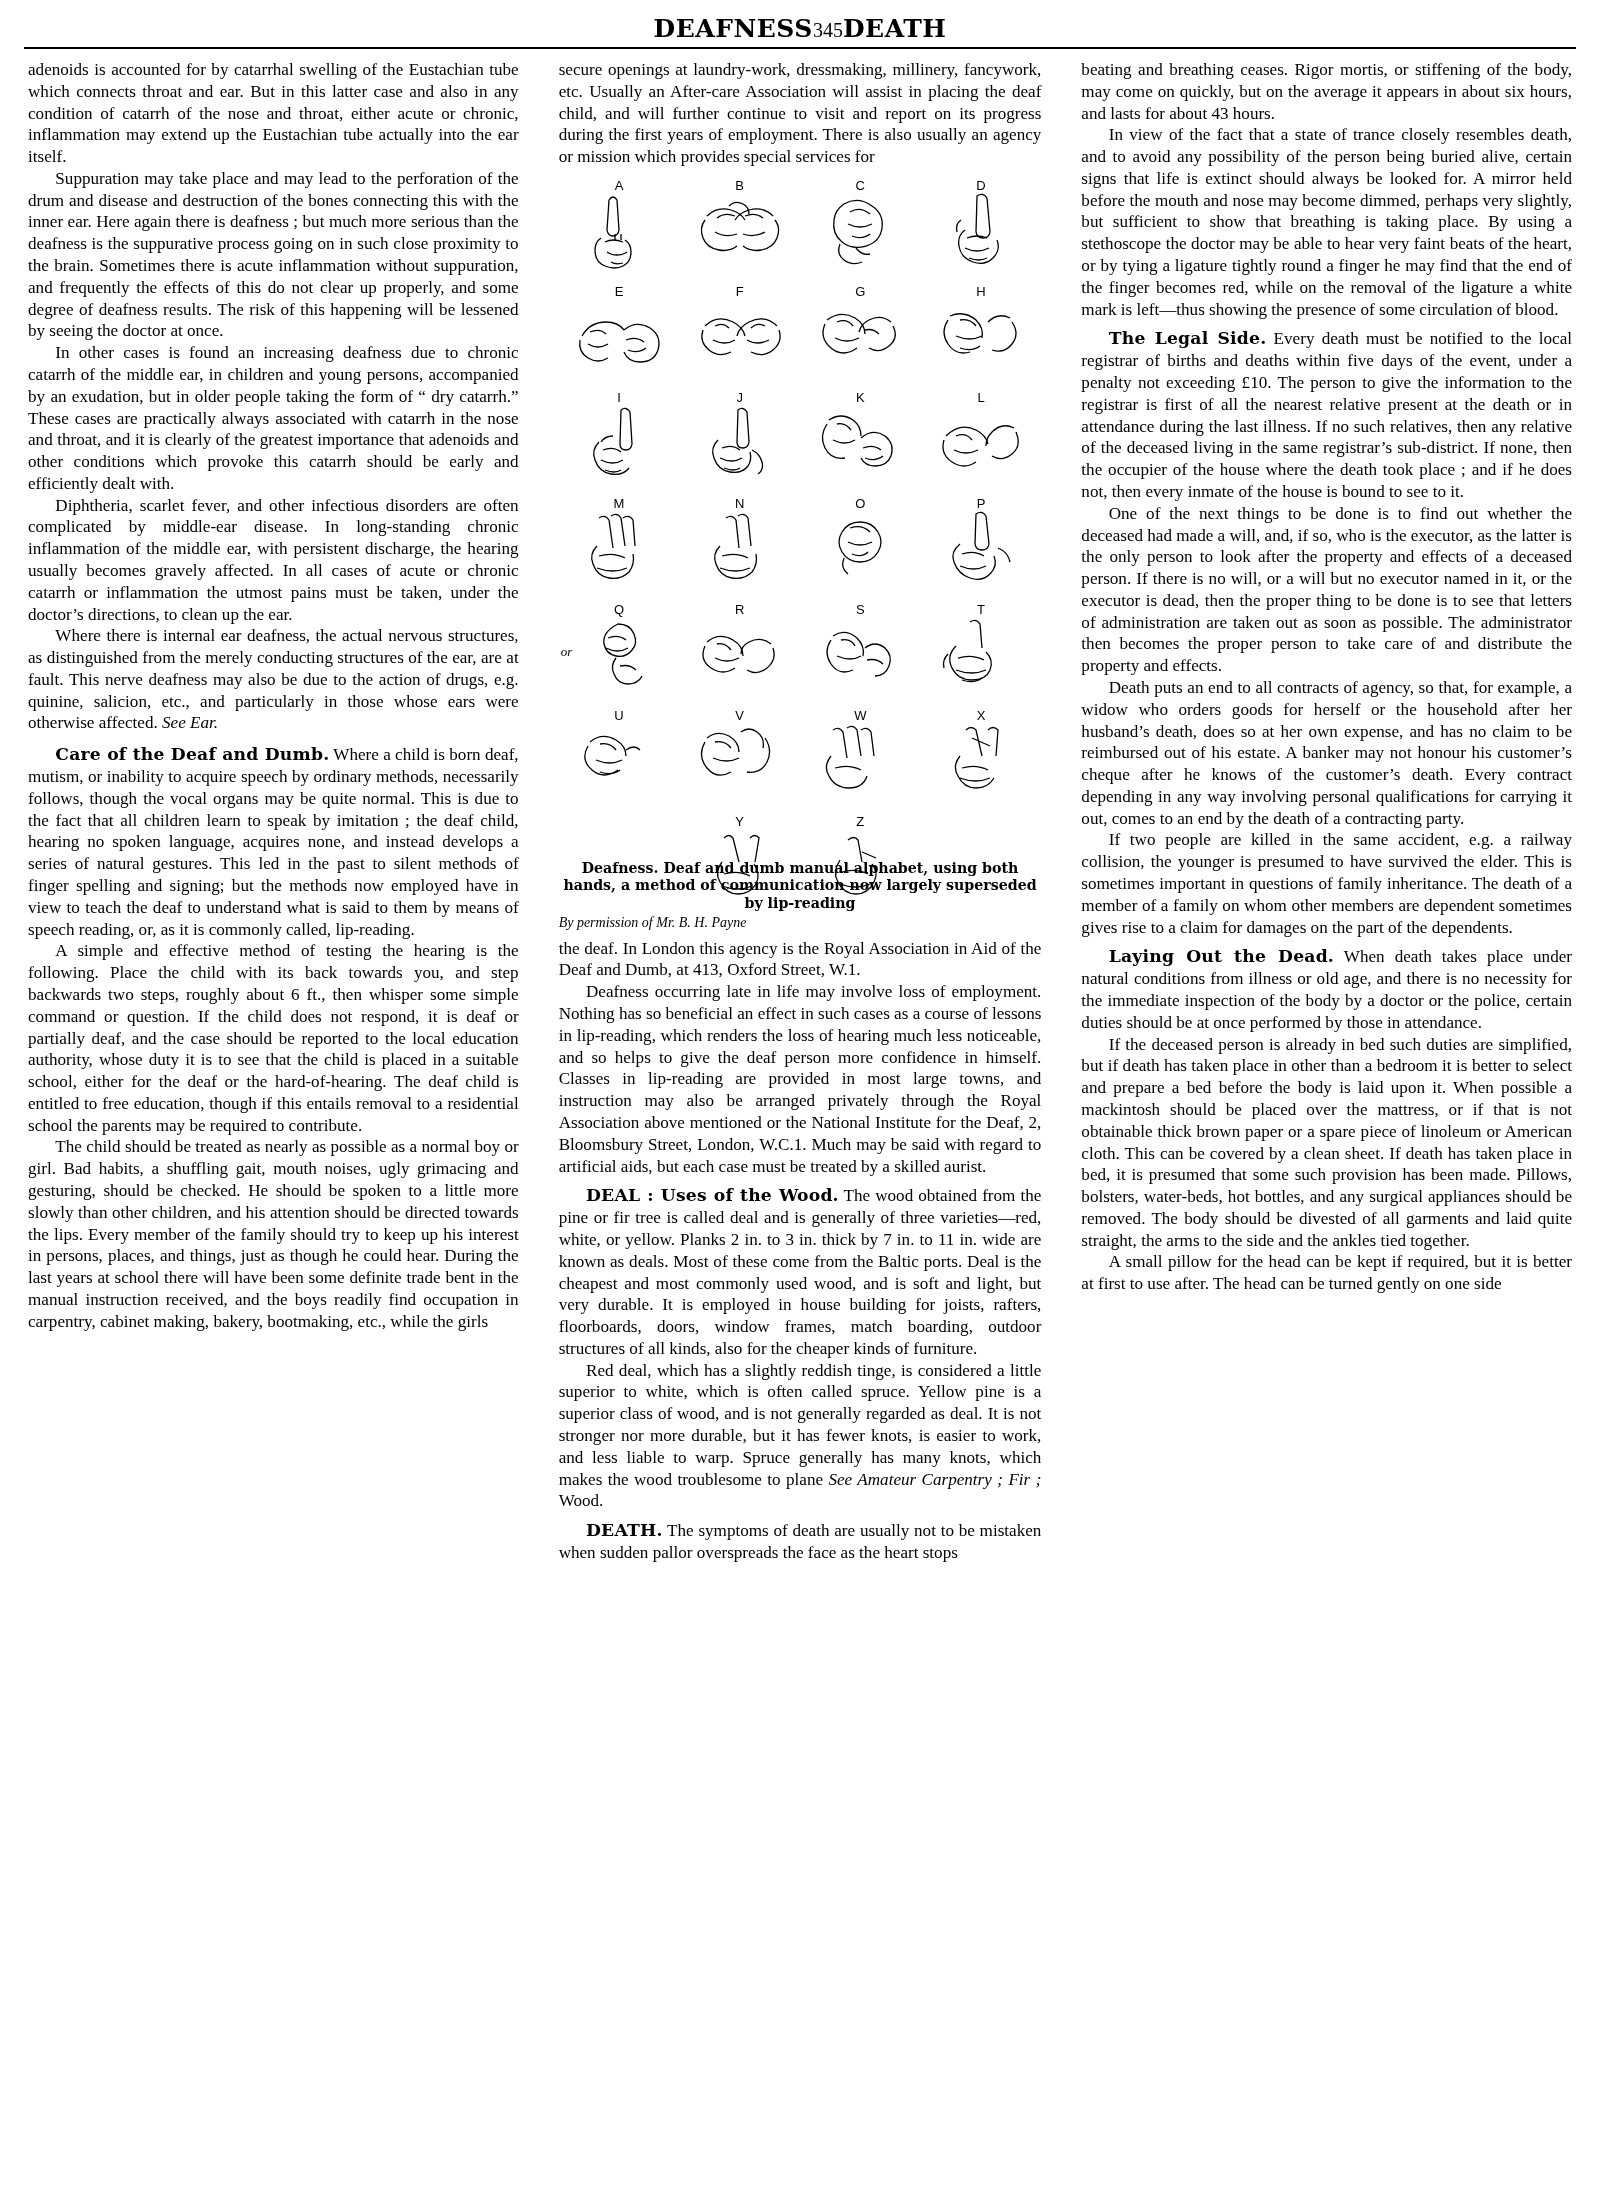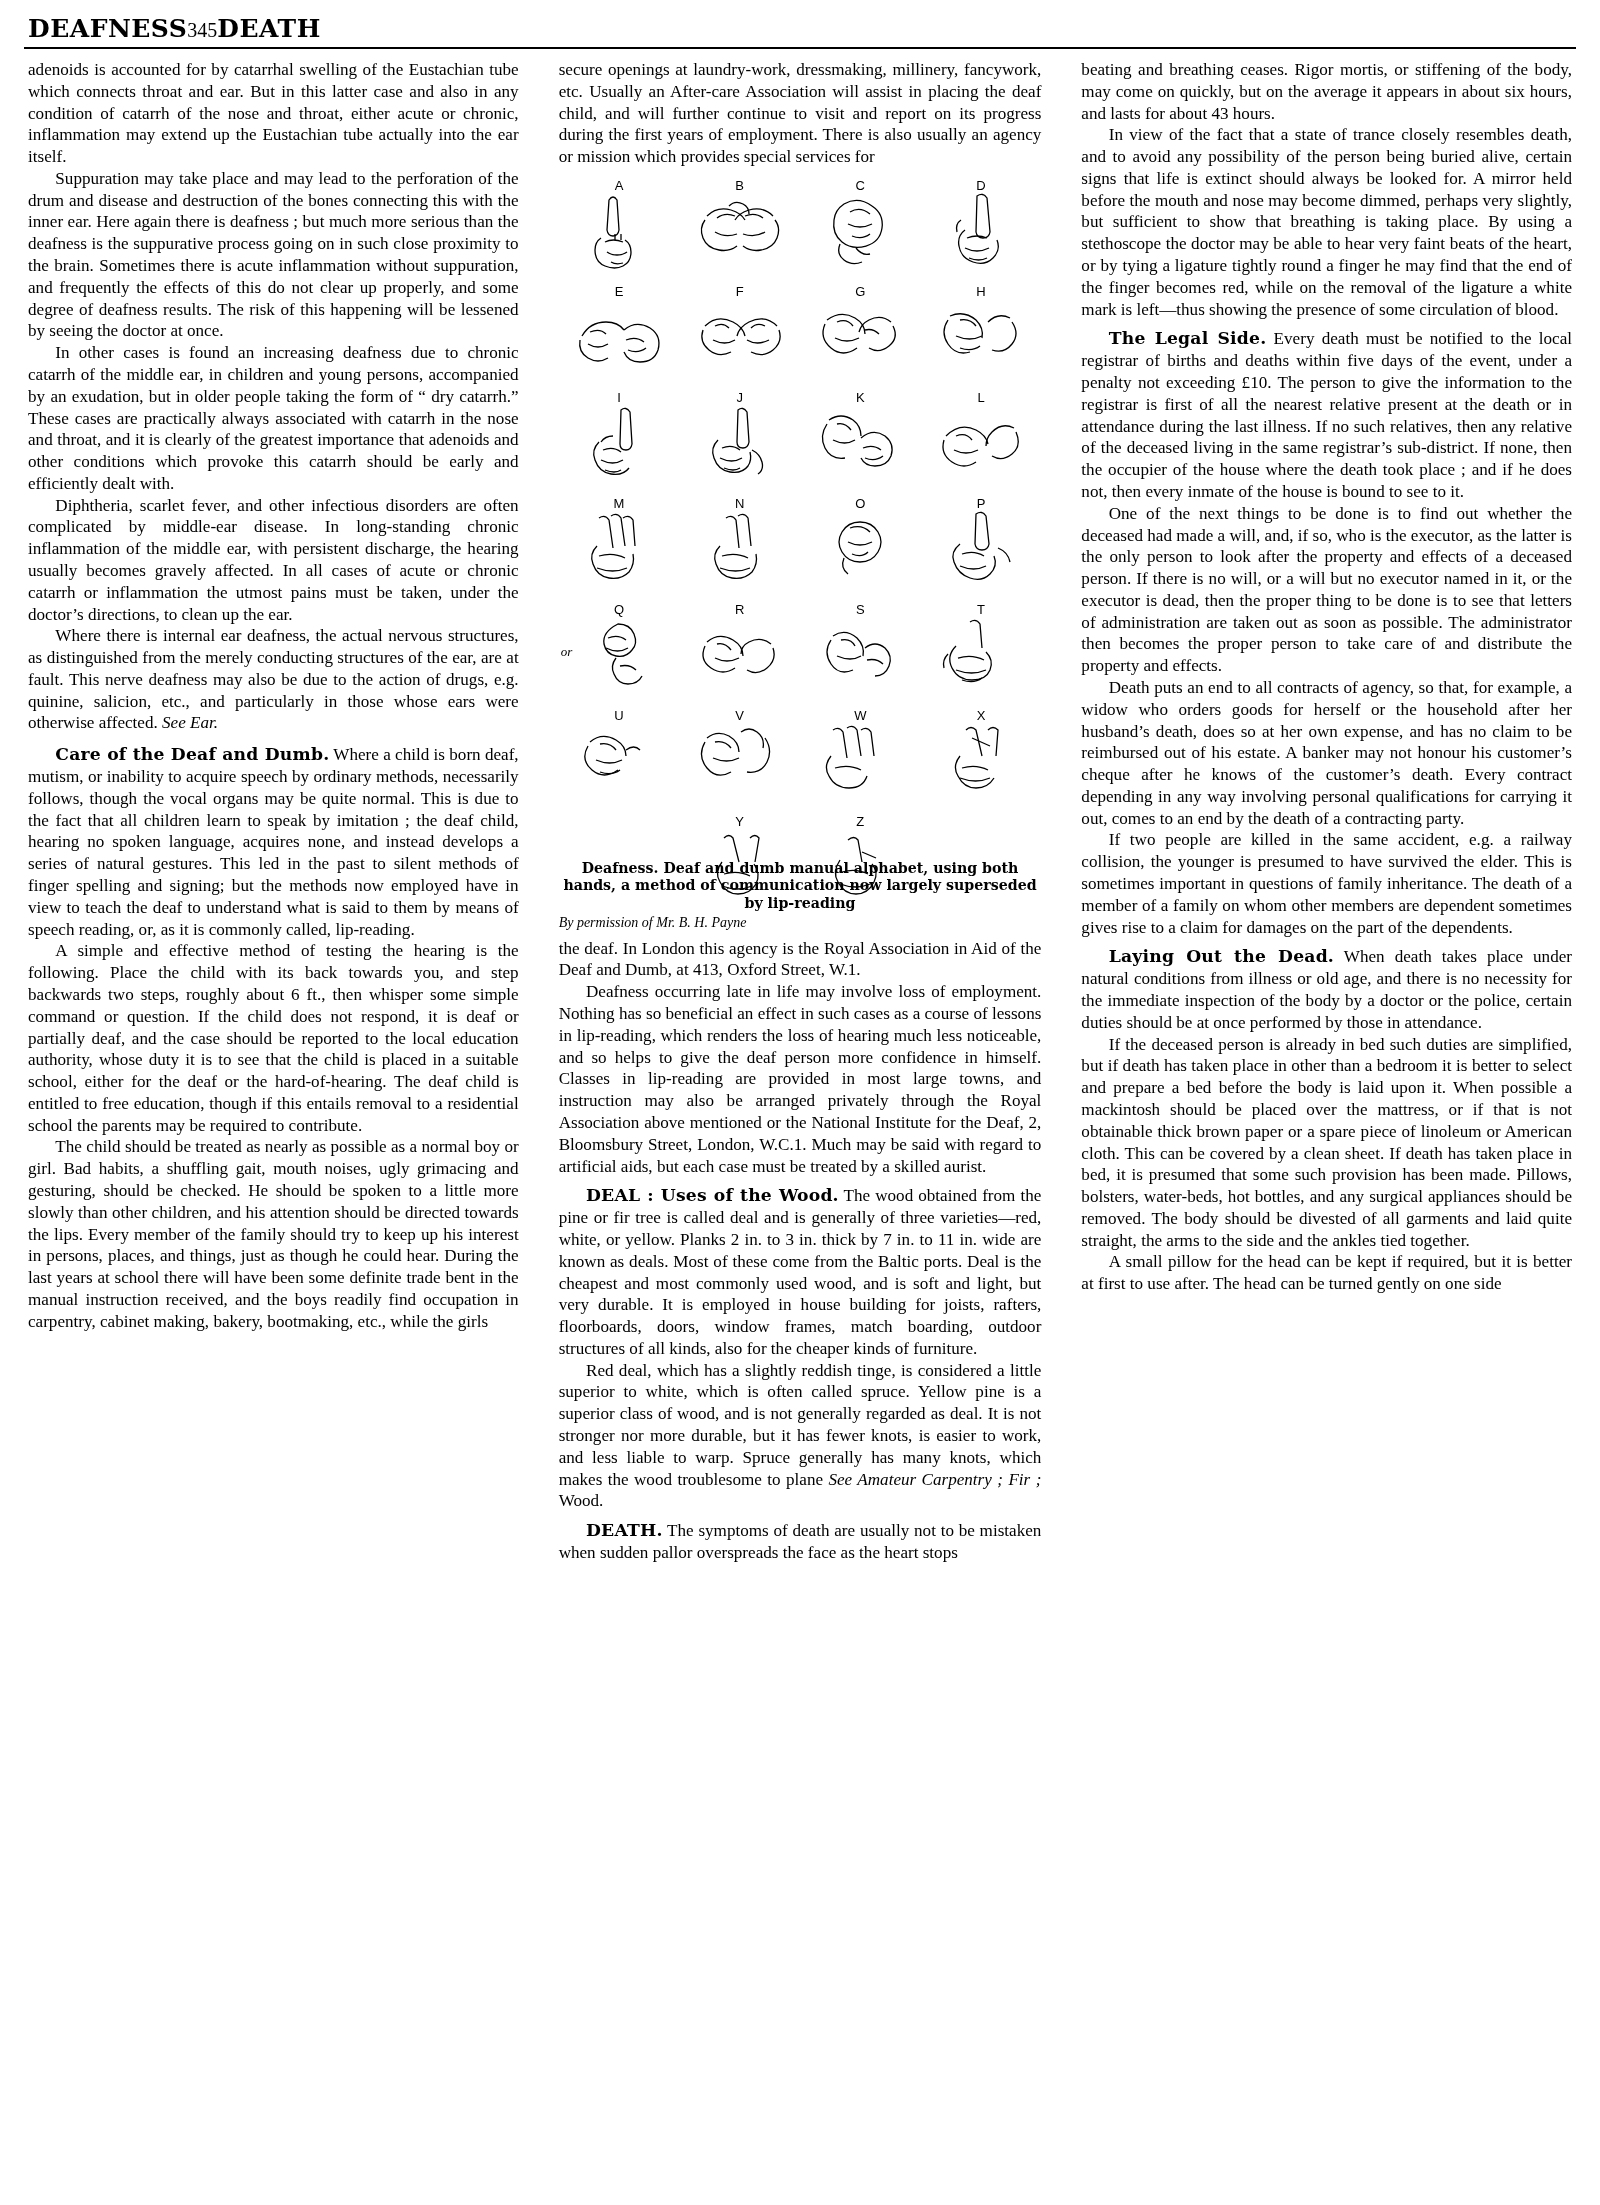--- a/index.html
+++ b/index.html
@@ -18,21 +18,21 @@
     width: 1600px;
     height: 2205px;
     position: relative;
     box-sizing: border-box;
     padding: 14px 22px 10px 22px;
   }
   
   .runhead {
     display: flex;
     align-items: baseline;
-    justify-content: flex-start;
+    justify-content: center;
     font-family: "DejaVu Serif", serif;
     padding: 0 6px 2px 6px;
   }
   .runhead .side {
     font-weight: bold;
     font-size: 25px;
     letter-spacing: 0.5px;
   }
   .runhead .folio {
     font-family: "Liberation Serif", serif;

